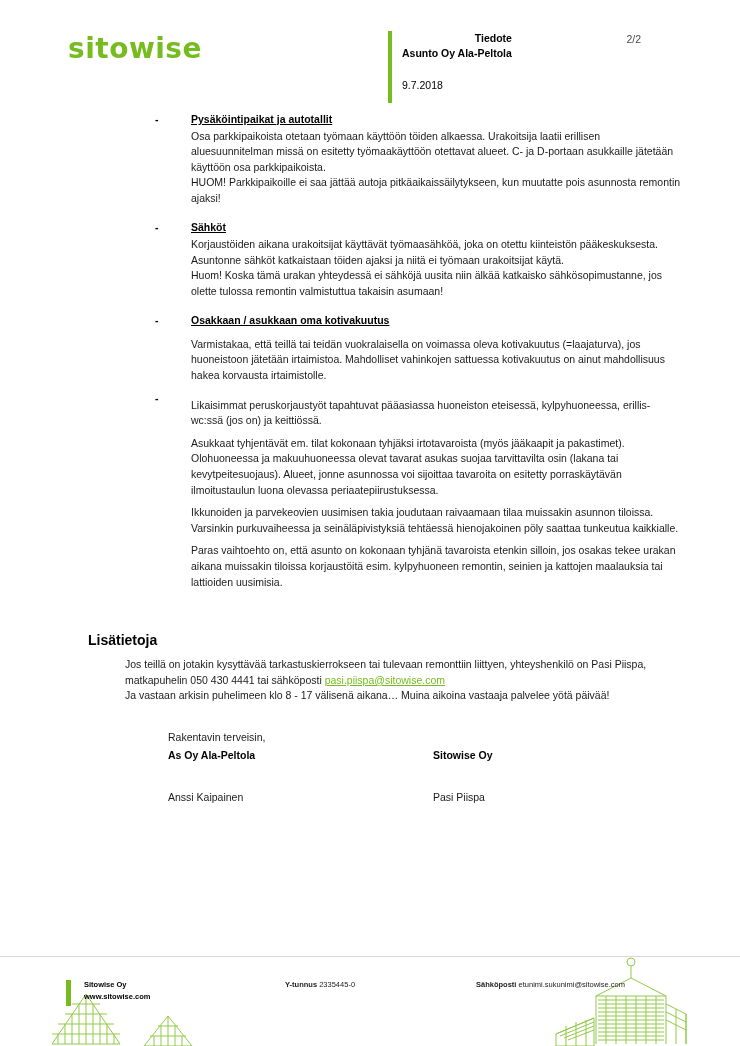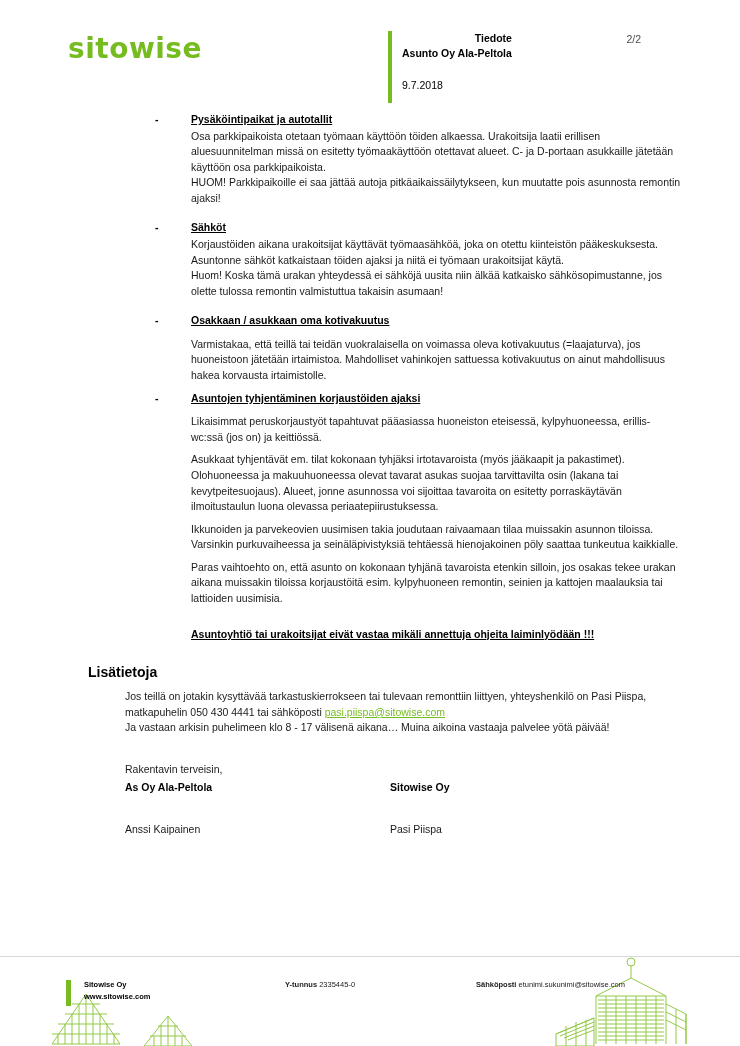--- a/index.html
+++ b/index.html
@@ -149,21 +149,21 @@
     color: #76bc21;
     text-decoration: underline;
   }
 
   
   .sign-wrap {
     position: relative;
     padding-left: 125px;
     padding-right: 40px;
   }
-  .sign-row { position: relative; min-height: 15.6px; }
+  .sign-row { position: relative; min-height: 15.6px; margin-left: 43px; }
   .sign-left {
     display: inline-block;
     width: 265px;
     font-size: 10.5px;
     line-height: 15.6px;
     vertical-align: top;
   }
   .sign-right {
     display: inline-block;
     font-size: 10.5px;
@@ -284,35 +284,33 @@
       <div class="gap-s"></div>
       <p class="para">Varmistakaa, että teillä tai teidän vuokralaisella on voimassa oleva kotivakuutus (=laajaturva), jos huoneistoon jätetään irtaimistoa. Mahdolliset vahinkojen sattuessa kotivakuutus on ainut mahdollisuus hakea korvausta irtaimistolle.</p>
     </div>
   </div>
 
   <div class="gap-s"></div>
 
   <div class="bullet-block">
     <span class="bullet-dash">-</span>
     <div class="bullet-inner">
-      <div class="sec-title">Asuntojen tyhjentäminen korjaustöiden ajaksi</div>
       <div class="gap-s"></div>
       <p class="para">Likaisimmat peruskorjaustyöt tapahtuvat pääasiassa huoneiston eteisessä, kylpyhuoneessa, erillis-wc:ssä (jos on) ja keittiössä.</p>
       <div class="gap-s"></div>
       <p class="para">Asukkaat tyhjentävät em. tilat kokonaan tyhjäksi irtotavaroista (myös jääkaapit ja pakastimet). Olohuoneessa ja makuuhuoneessa olevat tavarat asukas suojaa tarvittavilta osin (lakana tai kevytpeitesuojaus). Alueet, jonne asunnossa voi sijoittaa tavaroita on esitetty porraskäytävän ilmoitustaulun luona olevassa periaatepiirustuksessa.</p>
       <div class="gap-s"></div>
       <p class="para">Ikkunoiden ja parvekeovien uusimisen takia joudutaan raivaamaan tilaa muissakin asunnon tiloissa. Varsinkin purkuvaiheessa ja seinäläpivistyksiä tehtäessä hienojakoinen pöly saattaa tunkeutua kaikkialle.</p>
       <div class="gap-s"></div>
       <p class="para">Paras vaihtoehto on, että asunto on kokonaan tyhjänä tavaroista etenkin silloin, jos osakas tekee urakan aikana muissakin tiloissa korjaustöitä esim. kylpyhuoneen remontin, seinien ja kattojen maalauksia tai lattioiden uusimisia.</p>
     </div>
   </div>
 
   <div class="gap-l"></div>
 
-  <div class="warn-line">Asuntoyhtiö tai urakoitsijat eivät vastaa mikäli annettuja ohjeita laiminlyödään !!!</div>
 
   <div style="height:22px"></div>
 
   <div class="extra-head">Lisätietoja</div>
   <div style="height:9px"></div>
   <div class="extra-body">
     <span>Jos teillä on jotakin kysyttävää tarkastuskierrokseen tai tulevaan remonttiin liittyen, yhteyshenkilö on Pasi Piispa, matkapuhelin 050 430 4441 tai sähköposti </span><a class="email" href="#">pasi.piispa@sitowise.com</a><br>
     <span>Ja vastaan arkisin puhelimeen klo 8 - 17 välisenä aikana… Muina aikoina vastaaja palvelee yötä päivää!</span>
   </div>
 

